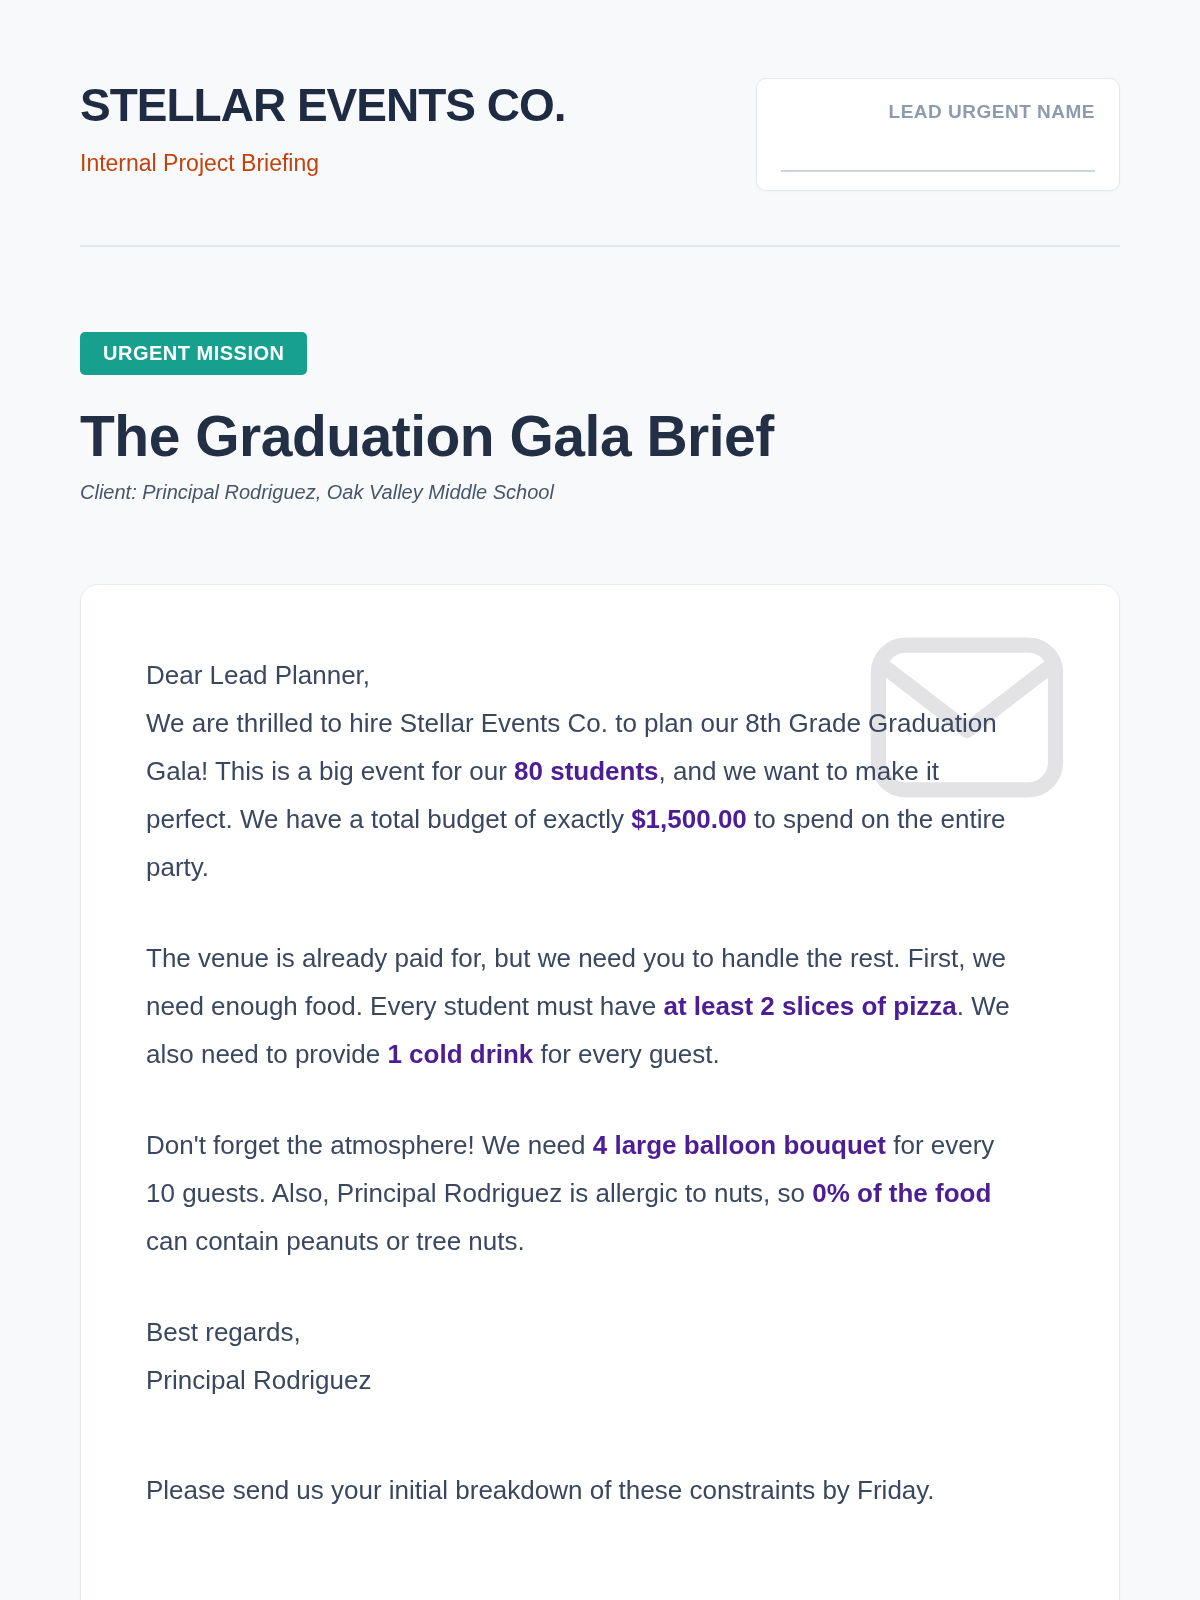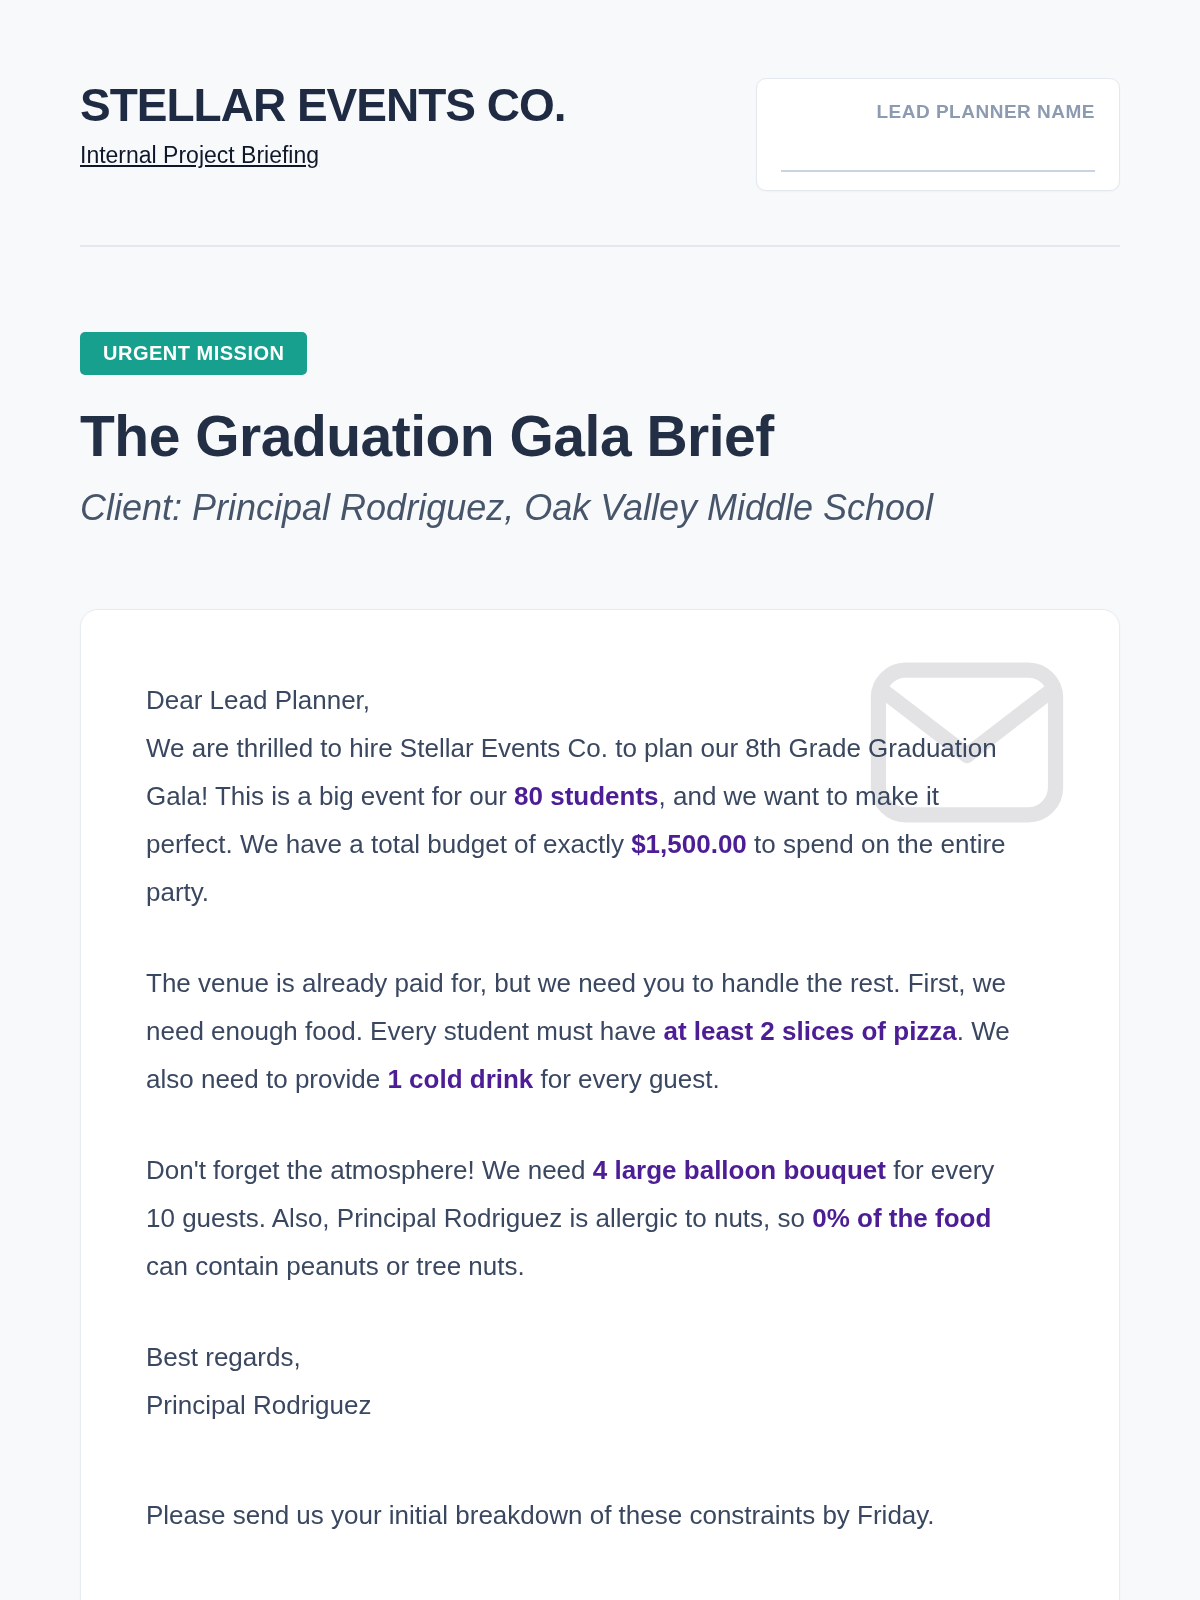--- a/index.html
+++ b/index.html
@@ -24,24 +24,23 @@
     padding-top: 78px;
     gap: 32px;
   }
   .logo {
     font-size: 46px;
     font-weight: 900;
     letter-spacing: -1px;
     color: var(--ink-dark, #1f2b42);
   }
   .tagline {
-    margin-top: 10px;
+    margin-top: 18px;
     font-size: 23px;
-    color: #0f172a;
-    text-decoration: underline;
+    color: #c2410c;
   }
   .planner-box {
     width: 364px;
     height: 113px;
     background: #ffffff;
     border: 1px solid #e4e9f0;
     border-radius: 10px;
     box-shadow: 0 1px 2px rgba(30,41,59,0.04);
     padding: 22px 24px 18px 24px;
     display: flex;
@@ -80,23 +79,23 @@
     border-radius: 5px;
   }
   .title {
     margin-top: 28px;
     font-size: 57px;
     font-weight: 800;
     letter-spacing: -0.5px;
     color: var(--title-ink, #232f45);
   }
   .client-line {
-    margin-top: 18px;
+    margin-top: 12px;
     font-style: italic;
-    font-size: 36px;
+    font-size: 20px;
     color: #47556a;
   }
 
   
   .letter-card {
     margin-top: 80px;
     position: relative;
     background: #ffffff;
     border: 1.5px solid #e7ecf2;
     border-radius: 18px;
@@ -130,21 +129,21 @@
 <body>
 
 <div class="container">
 
   <header>
     <div class="brand">
       <div class="logo">STELLAR EVENTS CO.</div>
       <div class="tagline">Internal Project Briefing</div>
     </div>
     <div class="planner-box">
-      <span class="planner-label">LEAD PLANNER NAME</span>
+      <span class="planner-label">LEAD URGENT NAME</span>
       <span class="write-line"></span>
     </div>
   </header>
 
   <hr class="divider">
 
   <section class="mission">
     <span class="badge">URGENT MISSION</span>
     <h1 class="title">The Graduation Gala Brief</h1>
     <p class="client-line">Client: Principal Rodriguez, Oak Valley Middle School</p>

